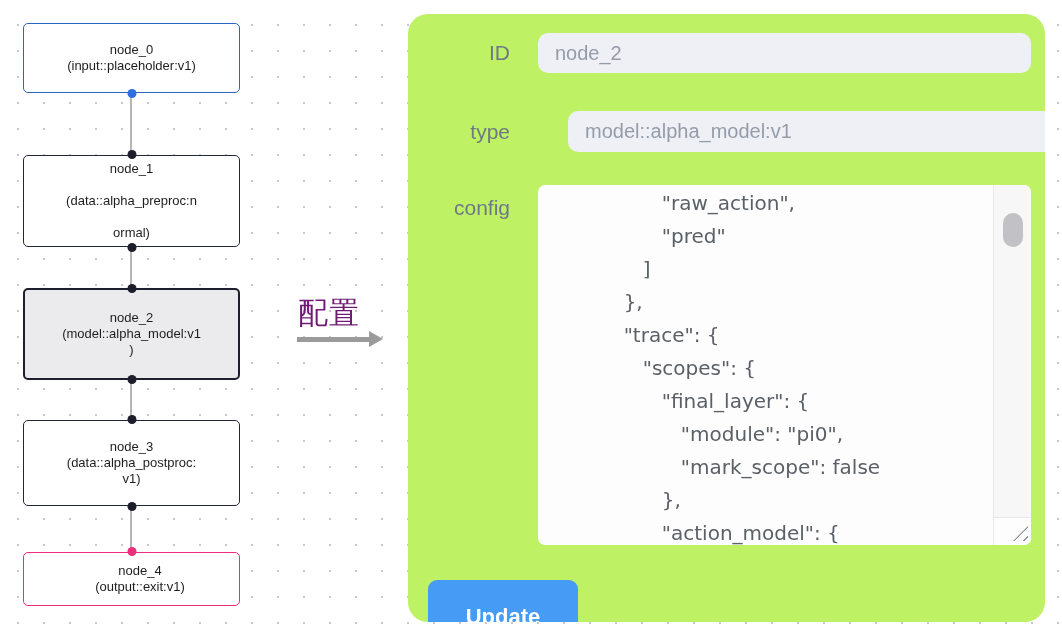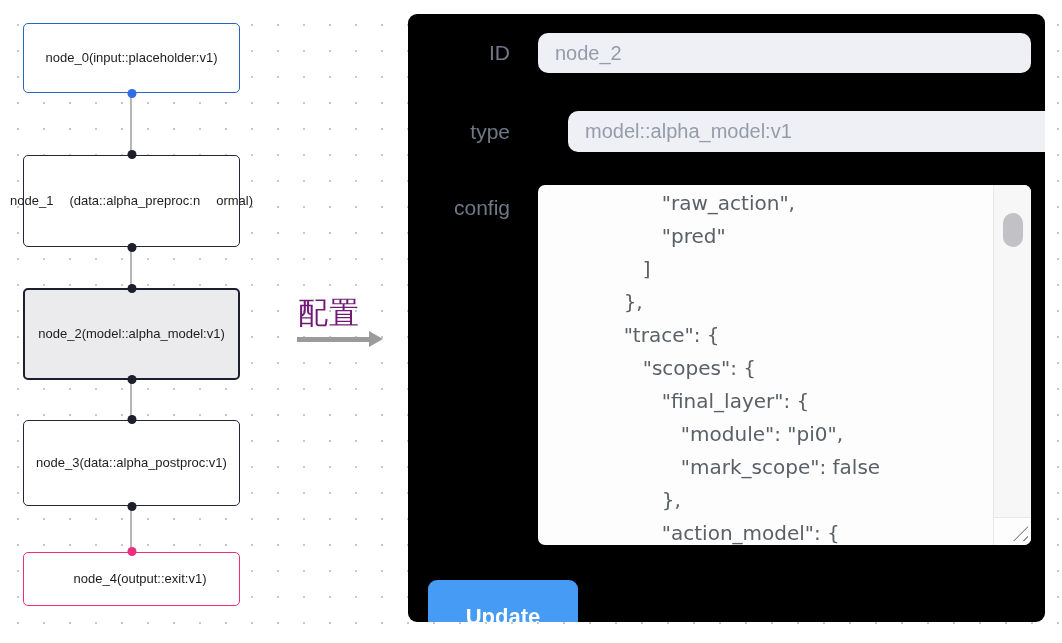--- a/index.html
+++ b/index.html
@@ -10,21 +10,21 @@
     background-color:#ffffff;
     background-image:radial-gradient(circle, #c6c8cd 1.3px, transparent 1.5px);
     background-size:26px 26px;
     background-position:5px 12px;
   }
 
   
   .flow-node {
     position:absolute; left:23px; width:217px;
     background:#ffffff; border-radius:5px;
-    display:flex; flex-direction:row; align-items:center; justify-content:center;
+    display:flex; flex-direction:column; align-items:center; justify-content:center;
     text-align:center; font-size:13px; line-height:16px; color:#1d1d1f;
     z-index:2;
   }
   .node-input    { top:23px;  height:70px; border:1.5px solid #2b63c1; }
   .node-default1 { top:155px; height:92px; border:1.5px solid #23253a;gap:16px; }
   .node-selected { top:288px; height:92px; border:2px solid #1d1f2e; background:#ebebed; }
   .node-default3 { top:420px; height:86px; border:1.5px solid #23253a; }
   .node-output   { top:552px; height:54px; border:1.5px solid #ed2e7e;padding-left:17px; }
 
   .handle {
@@ -55,21 +55,21 @@
   }
   .transfer-arrow::after {
     content:""; position:absolute; right:-14px; top:-6.5px;
     border-left:14px solid #9b9b9b;
     border-top:8.5px solid transparent; border-bottom:8.5px solid transparent;
   }
 
   
   .config-panel {
     position:absolute; left:408px; top:14px; width:637px; height:608px;
-    background:#000000; border-radius:9px; overflow:hidden; z-index:4;
+    background:#bef264; border-radius:20px; overflow:hidden; z-index:4;
   }
   .form-label {
     position:absolute; left:10px; width:92px; text-align:right;
     color:#6f7887; font-size:21px;
   }
   .label-id     { top:19px;  line-height:40px; }
   .label-type   { top:97px;  line-height:41px; }
   .label-config { top:180px; line-height:28px;text-align:right; }
 
   .form-input {

